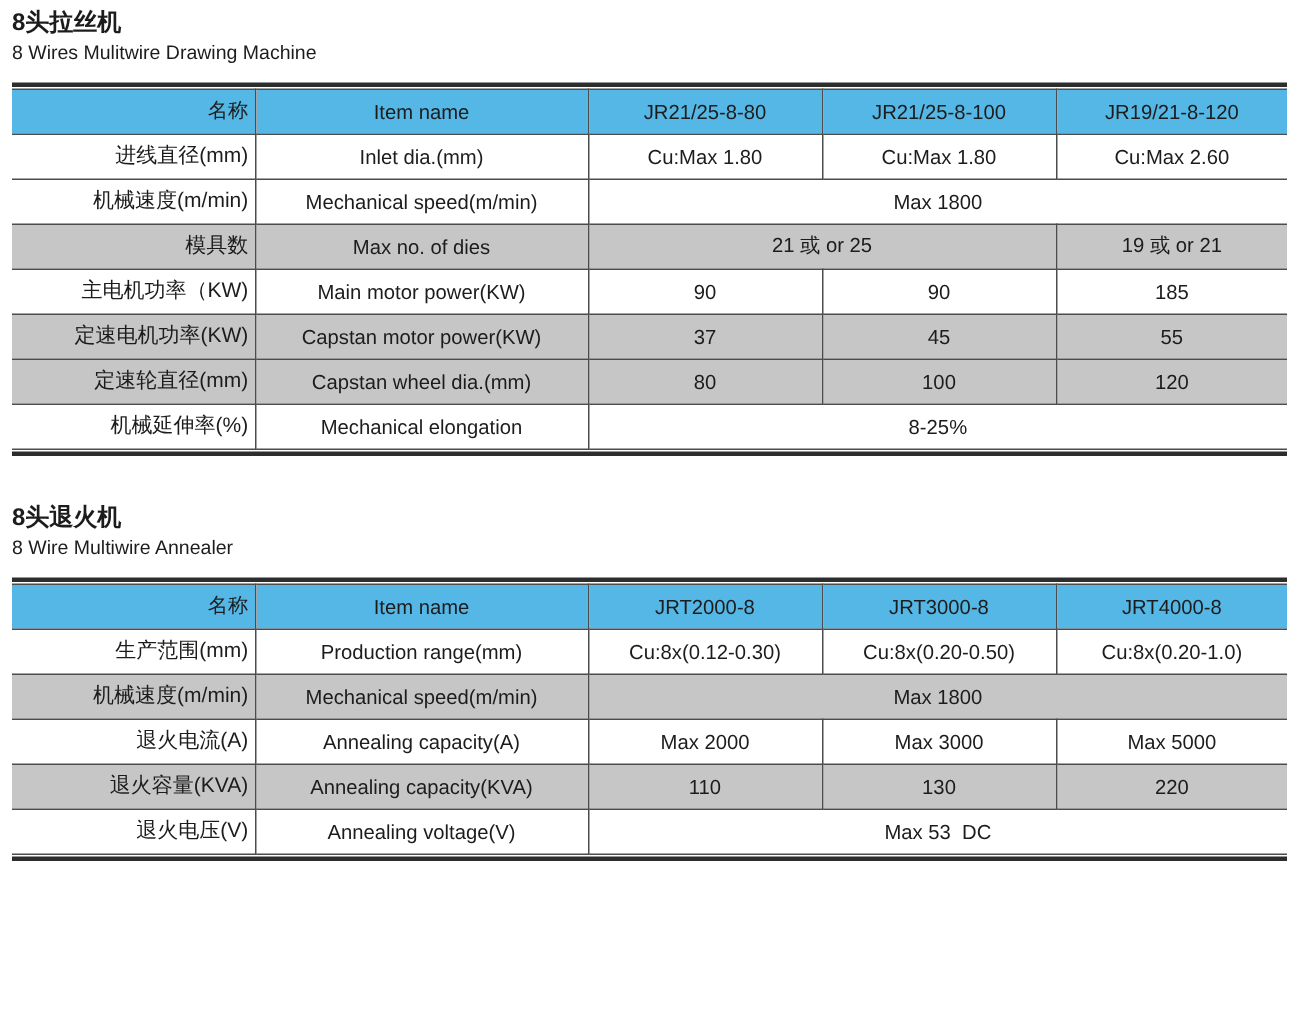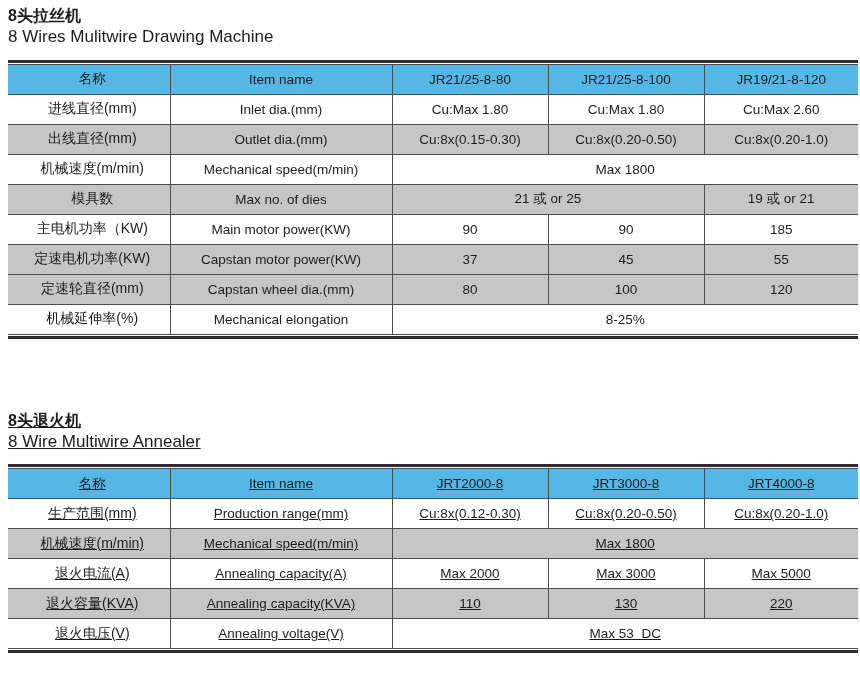--- a/index.html
+++ b/index.html
@@ -10,44 +10,44 @@
     --text:#1c1c1c;
   }
   *{box-sizing:border-box;}
   html,body{margin:0;padding:0;}
   body{
     width:860px;height:684px;background:#ffffff;color:var(--text);
     font-family:"Liberation Sans","DejaVu Sans",sans-serif;
     overflow:hidden;
   }
   .doc{padding:6px 2px 0 8px;}
-  .section + .section{margin-top:72px;text-decoration:underline;}
+  .section + .section{margin-top:32px;}
   .title-zh{font-size:16px;font-weight:bold;line-height:1.2;}
-  .title-en{font-size:17px;line-height:1.2;margin:2px 0 12px 0;}
+  .title-en{font-size:13px;line-height:1.2;margin:2px 0 12px 0;}
   .tbl-wrap{
     width:850px;
     border-top:3px solid var(--heavy);
     border-bottom:3px solid var(--heavy);
     padding:1px 0;
   }
   table{border-collapse:collapse;width:100%;table-layout:fixed;}
   col.c1{width:162px;}
   col.c2{width:222px;}
   col.c3{width:156px;}
   col.c4{width:156px;}
   col.c5{width:154px;}
   th,td{
     border:1px solid var(--border);
     height:30px;
     font-size:13.5px;font-weight:normal;
     text-align:center;vertical-align:middle;
     padding:0 4px;white-space:pre;
     overflow:hidden;
   }
-  th:first-child,td:first-child{border-left:none;text-align:center;padding-left:11px;}
+  th:first-child,td:first-child{border-left:none;text-align:right;padding-left:11px;}
   th:last-child,td:last-child{border-right:none;}
   thead th{background:var(--header-bg);}
   tr.shade td{background:var(--shade-bg);}
   td.lbl-zh{font-size:14px;}
 </style>
 </head>
 <body>
 
 <div class="doc">
 
@@ -72,27 +72,20 @@
               <th>JR19/21-8-120</th>
             </tr>
           </thead>
         <tbody>
             <tr>
               <td class="lbl-zh">进线直径(mm)</td>
               <td>Inlet dia.(mm)</td>
               <td>Cu:Max 1.80</td>
               <td>Cu:Max 1.80</td>
               <td>Cu:Max 2.60</td>
-            </tr>
-            <tr class="shade">
-              <td class="lbl-zh">出线直径(mm)</td>
-              <td>Outlet dia.(mm)</td>
-              <td>Cu:8x(0.15-0.30)</td>
-              <td>Cu:8x(0.20-0.50)</td>
-              <td>Cu:8x(0.20-1.0)</td>
             </tr>
             <tr>
               <td class="lbl-zh">机械速度(m/min)</td>
               <td>Mechanical speed(m/min)</td>
               <td colspan="3">Max 1800</td>
             </tr>
             <tr class="shade">
               <td class="lbl-zh">模具数</td>
               <td>Max no. of dies</td>
               <td colspan="2">21 或 or 25</td>

